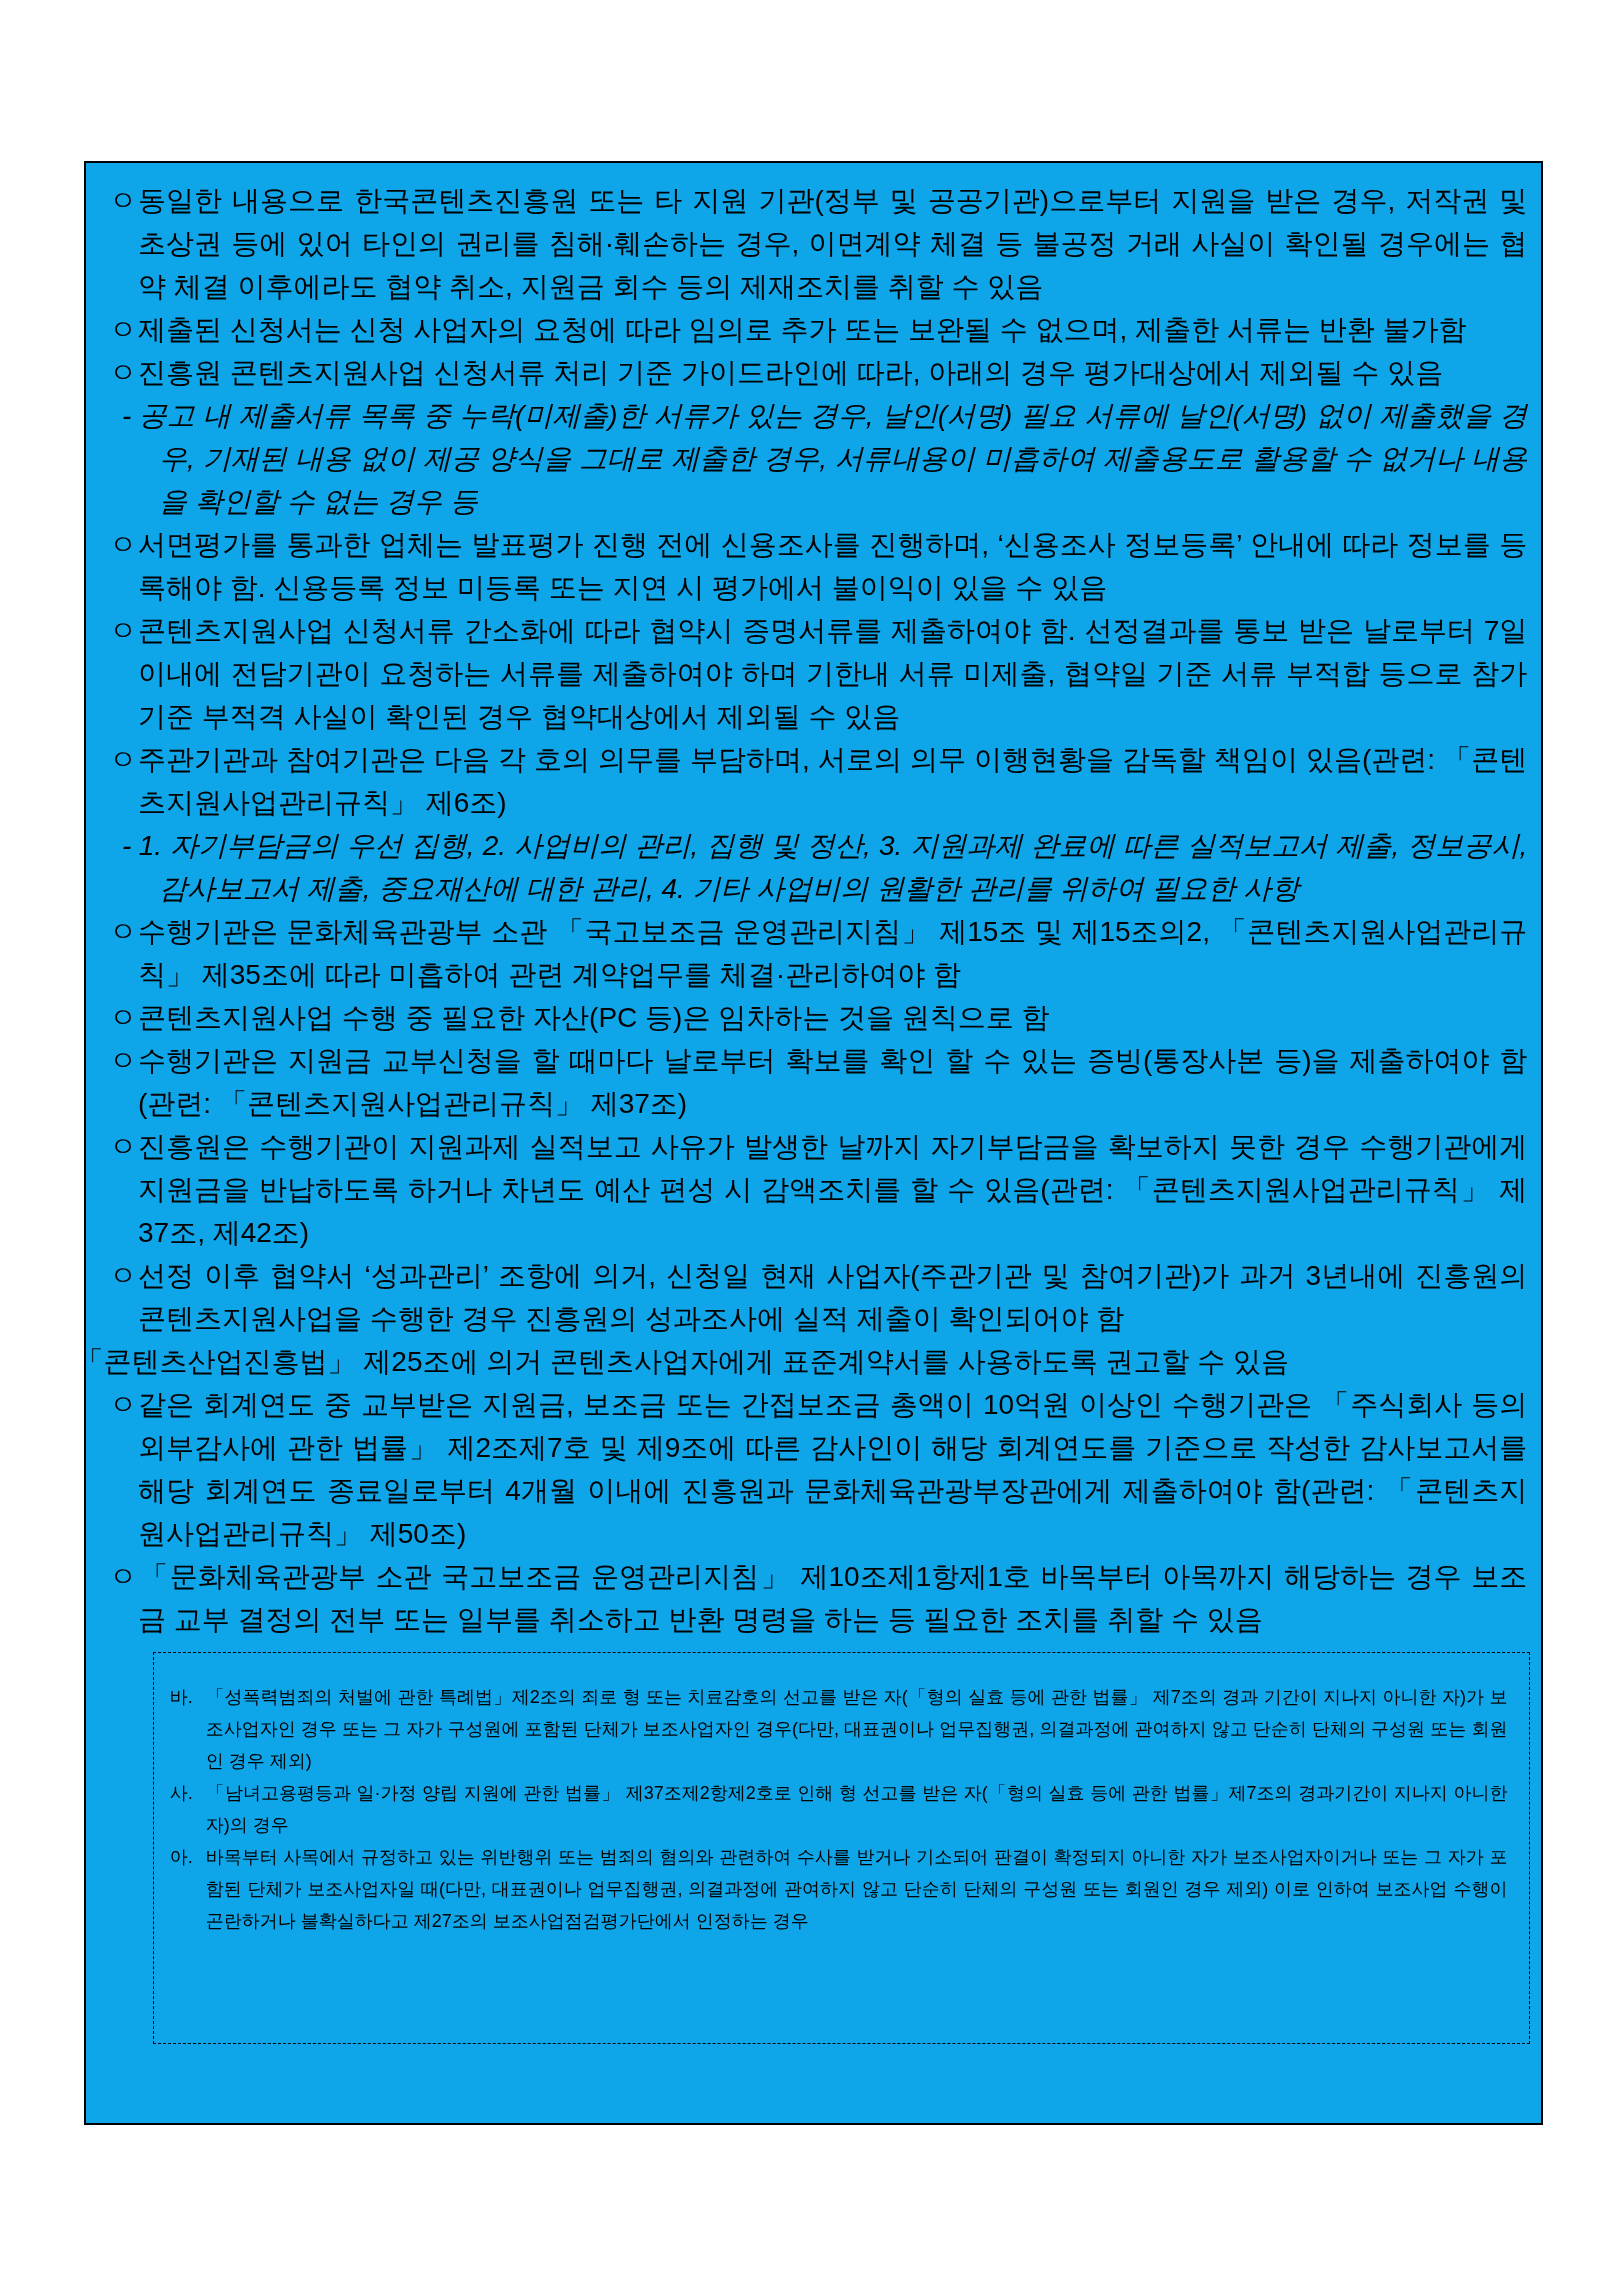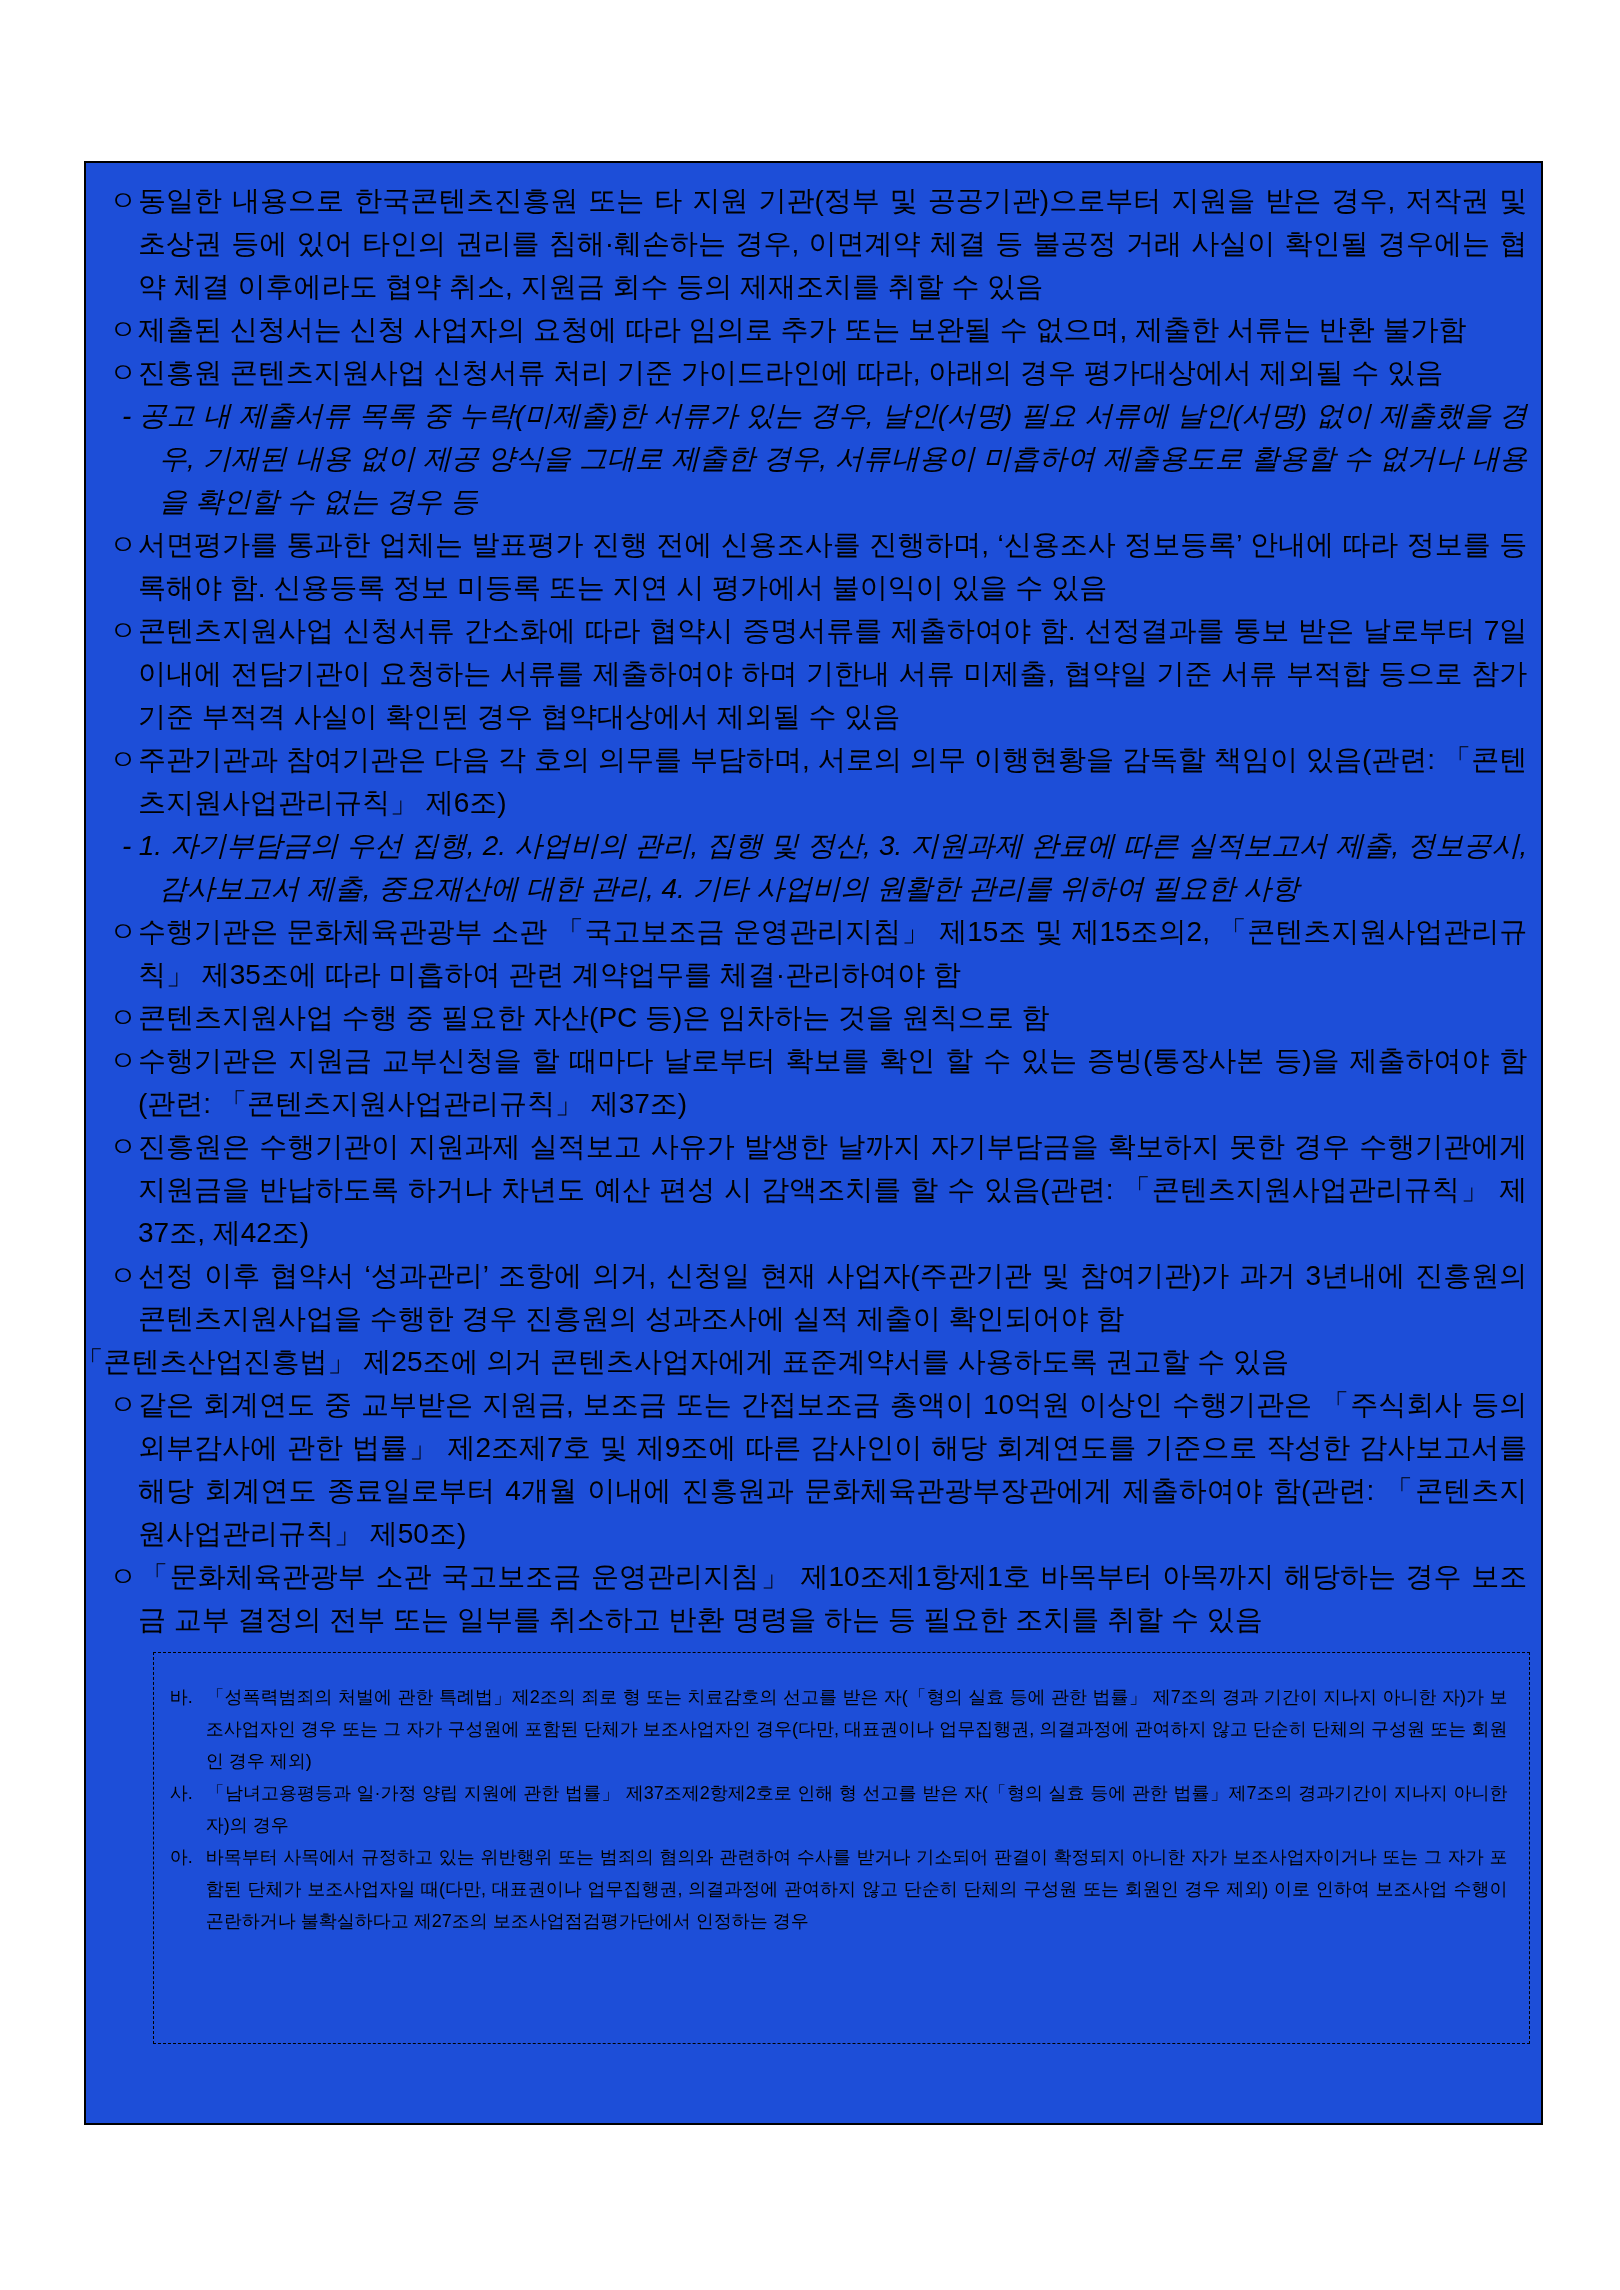--- a/index.html
+++ b/index.html
@@ -15,21 +15,21 @@
     color: #000000;
   }
   .sheet {
     position: absolute;
     left: 84px;
     top: 161px;
     width: 1459px;
     height: 1964px;
     border: 2.9px solid #000000;
     box-sizing: border-box;
-    background: #1d4ed8;
+    background: #0ea5e9;
     overflow: hidden;
     padding: 15.7px 13.7px 0 0;
   }
   .item {
     margin: 0;
     font-size: 28px;
     line-height: 43px;
     text-align: justify;
     letter-spacing: 0px;
   }

